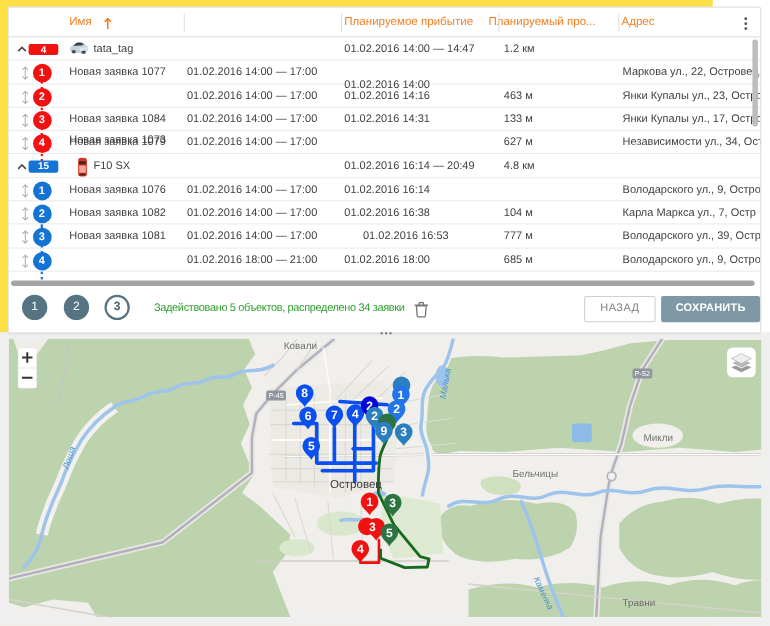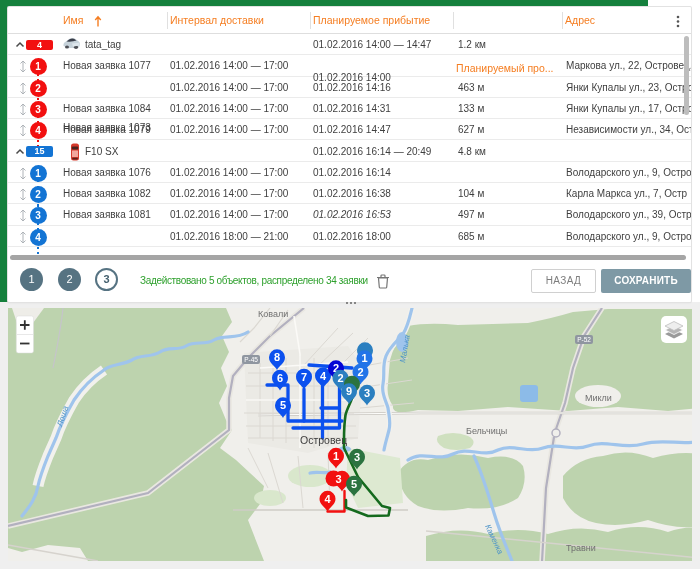--- a/index.html
+++ b/index.html
@@ -1,17 +1,17 @@
 <!DOCTYPE html>
 <html><head>
 <meta charset="utf-8">
 <style>
 * { margin:0; padding:0; box-sizing:border-box; }
 html,body { width:700px; height:569px; background:#fff; font-family:"Liberation Sans", sans-serif; overflow:hidden; }
-#stage { position:relative; width:648px; height:569px; background:#15803d; }
+#stage { position:relative; width:648px; height:569px; background:#fde047; }
 #mapbg { position:absolute; left:0; top:302px; width:700px; height:267px; background:#efefef; }
 #panel { position:absolute; left:8px; top:7px; width:683px; height:295px; background:#fff; box-shadow:0 0 0 1px #e2e2e2, 0 1px 2px rgba(0,0,0,0.08); border-radius:1px; }
 .hdr { position:absolute; left:0; top:0; width:100%; height:27px; border-bottom:1px solid #dedede; }
 .hcell { position:absolute; top:0; height:27px; line-height:27px; font-size:10.5px; color:#f57e22; white-space:nowrap; }
 .hsep { position:absolute; top:5px; height:17px; width:1px; background:#e0e0e0; }
 .row { position:absolute; left:0; width:100%; height:21.3px; border-bottom:1px solid #ebebeb; }
 .cell { position:absolute; top:0; height:21.3px; line-height:21.3px; font-size:10px; color:#3f3f3f; white-space:nowrap; }
 .num { position:absolute; width:17px; height:17px; border-radius:50%; color:#fff; font-size:10px; font-weight:bold; text-align:center; line-height:17px; left:21.5px; top:3px; }
 .num.r { background:#f21010; }
 .num.b { background:#1374d4; }
@@ -38,23 +38,22 @@
 </head>
 <body>
 <div id="stage">
 <div id="mapbg"></div>
 <div id="panel">
   <div class="hdr">
     <div class="hcell" style="left:55px;">Имя</div>
     <svg style="position:absolute;left:84px;top:7px;" width="12" height="13">
           <path d="M6 12.5 V3 M3.2 5.9 L6 2.9 L8.8 5.9" stroke="#f57e22" stroke-width="1.4" fill="none"></path>
         </svg>
-    <div class="hcell" style="left:162px;">Интервал доставки</div>
     <div class="hcell" style="left:305px;">Планируемое прибытие</div>
-    <div class="hcell" style="left:448px;margin-top:48px;">Планируемый про...</div>
+    <div class="hcell" style="left:436px;">Планируемый про...</div>
     <div class="hcell" style="left:557px;">Адрес</div>
     <div class="hsep" style="left:159px;"></div>
     <div class="hsep" style="left:302px;"></div>
     <div class="hsep" style="left:445px;"></div>
     <div class="hsep" style="left:554px;"></div>
     <svg style="position:absolute;left:666px;top:8px;" width="8" height="14">
           <circle cx="4" cy="2" r="1.3" fill="#555"></circle>
           <circle cx="4" cy="6.5" r="1.3" fill="#555"></circle>
           <circle cx="4" cy="11" r="1.3" fill="#555"></circle>
         </svg>
@@ -109,21 +108,20 @@
     <div class="cell" style="left:450px;">133 м</div>
     <div class="cell" style="left:558px; width:125px; overflow:hidden;">Янки Купалы ул., 17, Остро</div>
   </div>
   <div class="row" style="top:112.2px;">
     <svg class="drag" width="12" height="13">
           <path d="M6 1.5 V11.5 M3.5 3.5 L6 1 L8.5 3.5 M3.5 9.5 L6 12 L8.5 9.5" stroke="#aeb3b8" stroke-width="1" fill="none"></path>
         </svg>
     <div class="num r">4</div>
     <div class="cell" style="left:55px;text-align:center;">Новая заявка 1079</div>
     <div class="cell" style="left:162px;">01.02.2016 14:00 — 17:00</div>
-    <div class="cell" style="left:305px;">01.02.2016 14:47</div>
     <div class="cell" style="left:450px;">627 м</div>
     <div class="cell" style="left:558px; width:125px; overflow:hidden;">Независимости ул., 34, Ост</div>
   </div>
 
   <div class="row" style="top:133.5px;">
     <svg class="chev" width="16" height="10">
           <path d="M4.5 6.5 L8 3 L11.5 6.5" stroke="#4a4a4a" stroke-width="1.5" fill="none"></path>
         </svg>
     <div class="badge" style="background:#1374d4;">15</div>
     <svg style="position:absolute;left:62px;top:2px;" width="10" height="18">
@@ -158,22 +156,22 @@
     <div class="cell" style="left:450px;">104 м</div>
     <div class="cell" style="left:558px; width:125px; overflow:hidden;">Карла Маркса ул., 7, Остр</div>
   </div>
   <div class="row" style="top:197.4px;">
     <svg class="drag" width="12" height="13">
           <path d="M6 1.5 V11.5 M3.5 3.5 L6 1 L8.5 3.5 M3.5 9.5 L6 12 L8.5 9.5" stroke="#aeb3b8" stroke-width="1" fill="none"></path>
         </svg>
     <div class="num b">3</div>
     <div class="cell" style="left:55px;">Новая заявка 1081</div>
     <div class="cell" style="left:162px;">01.02.2016 14:00 — 17:00</div>
-    <div class="cell" style="left:305px;font-style:italic;">01.02.2016 16:53</div>
-    <div class="cell" style="left:450px;">497 м</div>
+    <div class="cell" style="left:322px;">01.02.2016 16:53</div>
+    <div class="cell" style="left:450px;">777 м</div>
     <div class="cell" style="left:558px; width:125px; overflow:hidden;">Володарского ул., 39, Остр</div>
   </div>
   <div class="row" style="top:218.7px;">
     <svg class="drag" width="12" height="13">
           <path d="M6 1.5 V11.5 M3.5 3.5 L6 1 L8.5 3.5 M3.5 9.5 L6 12 L8.5 9.5" stroke="#aeb3b8" stroke-width="1" fill="none"></path>
         </svg>
     <div class="num b">4</div>
     <div class="cell" style="left:162px;">01.02.2016 18:00 — 21:00</div>
     <div class="cell" style="left:305px;">01.02.2016 18:00</div>
     <div class="cell" style="left:450px;">685 м</div>

